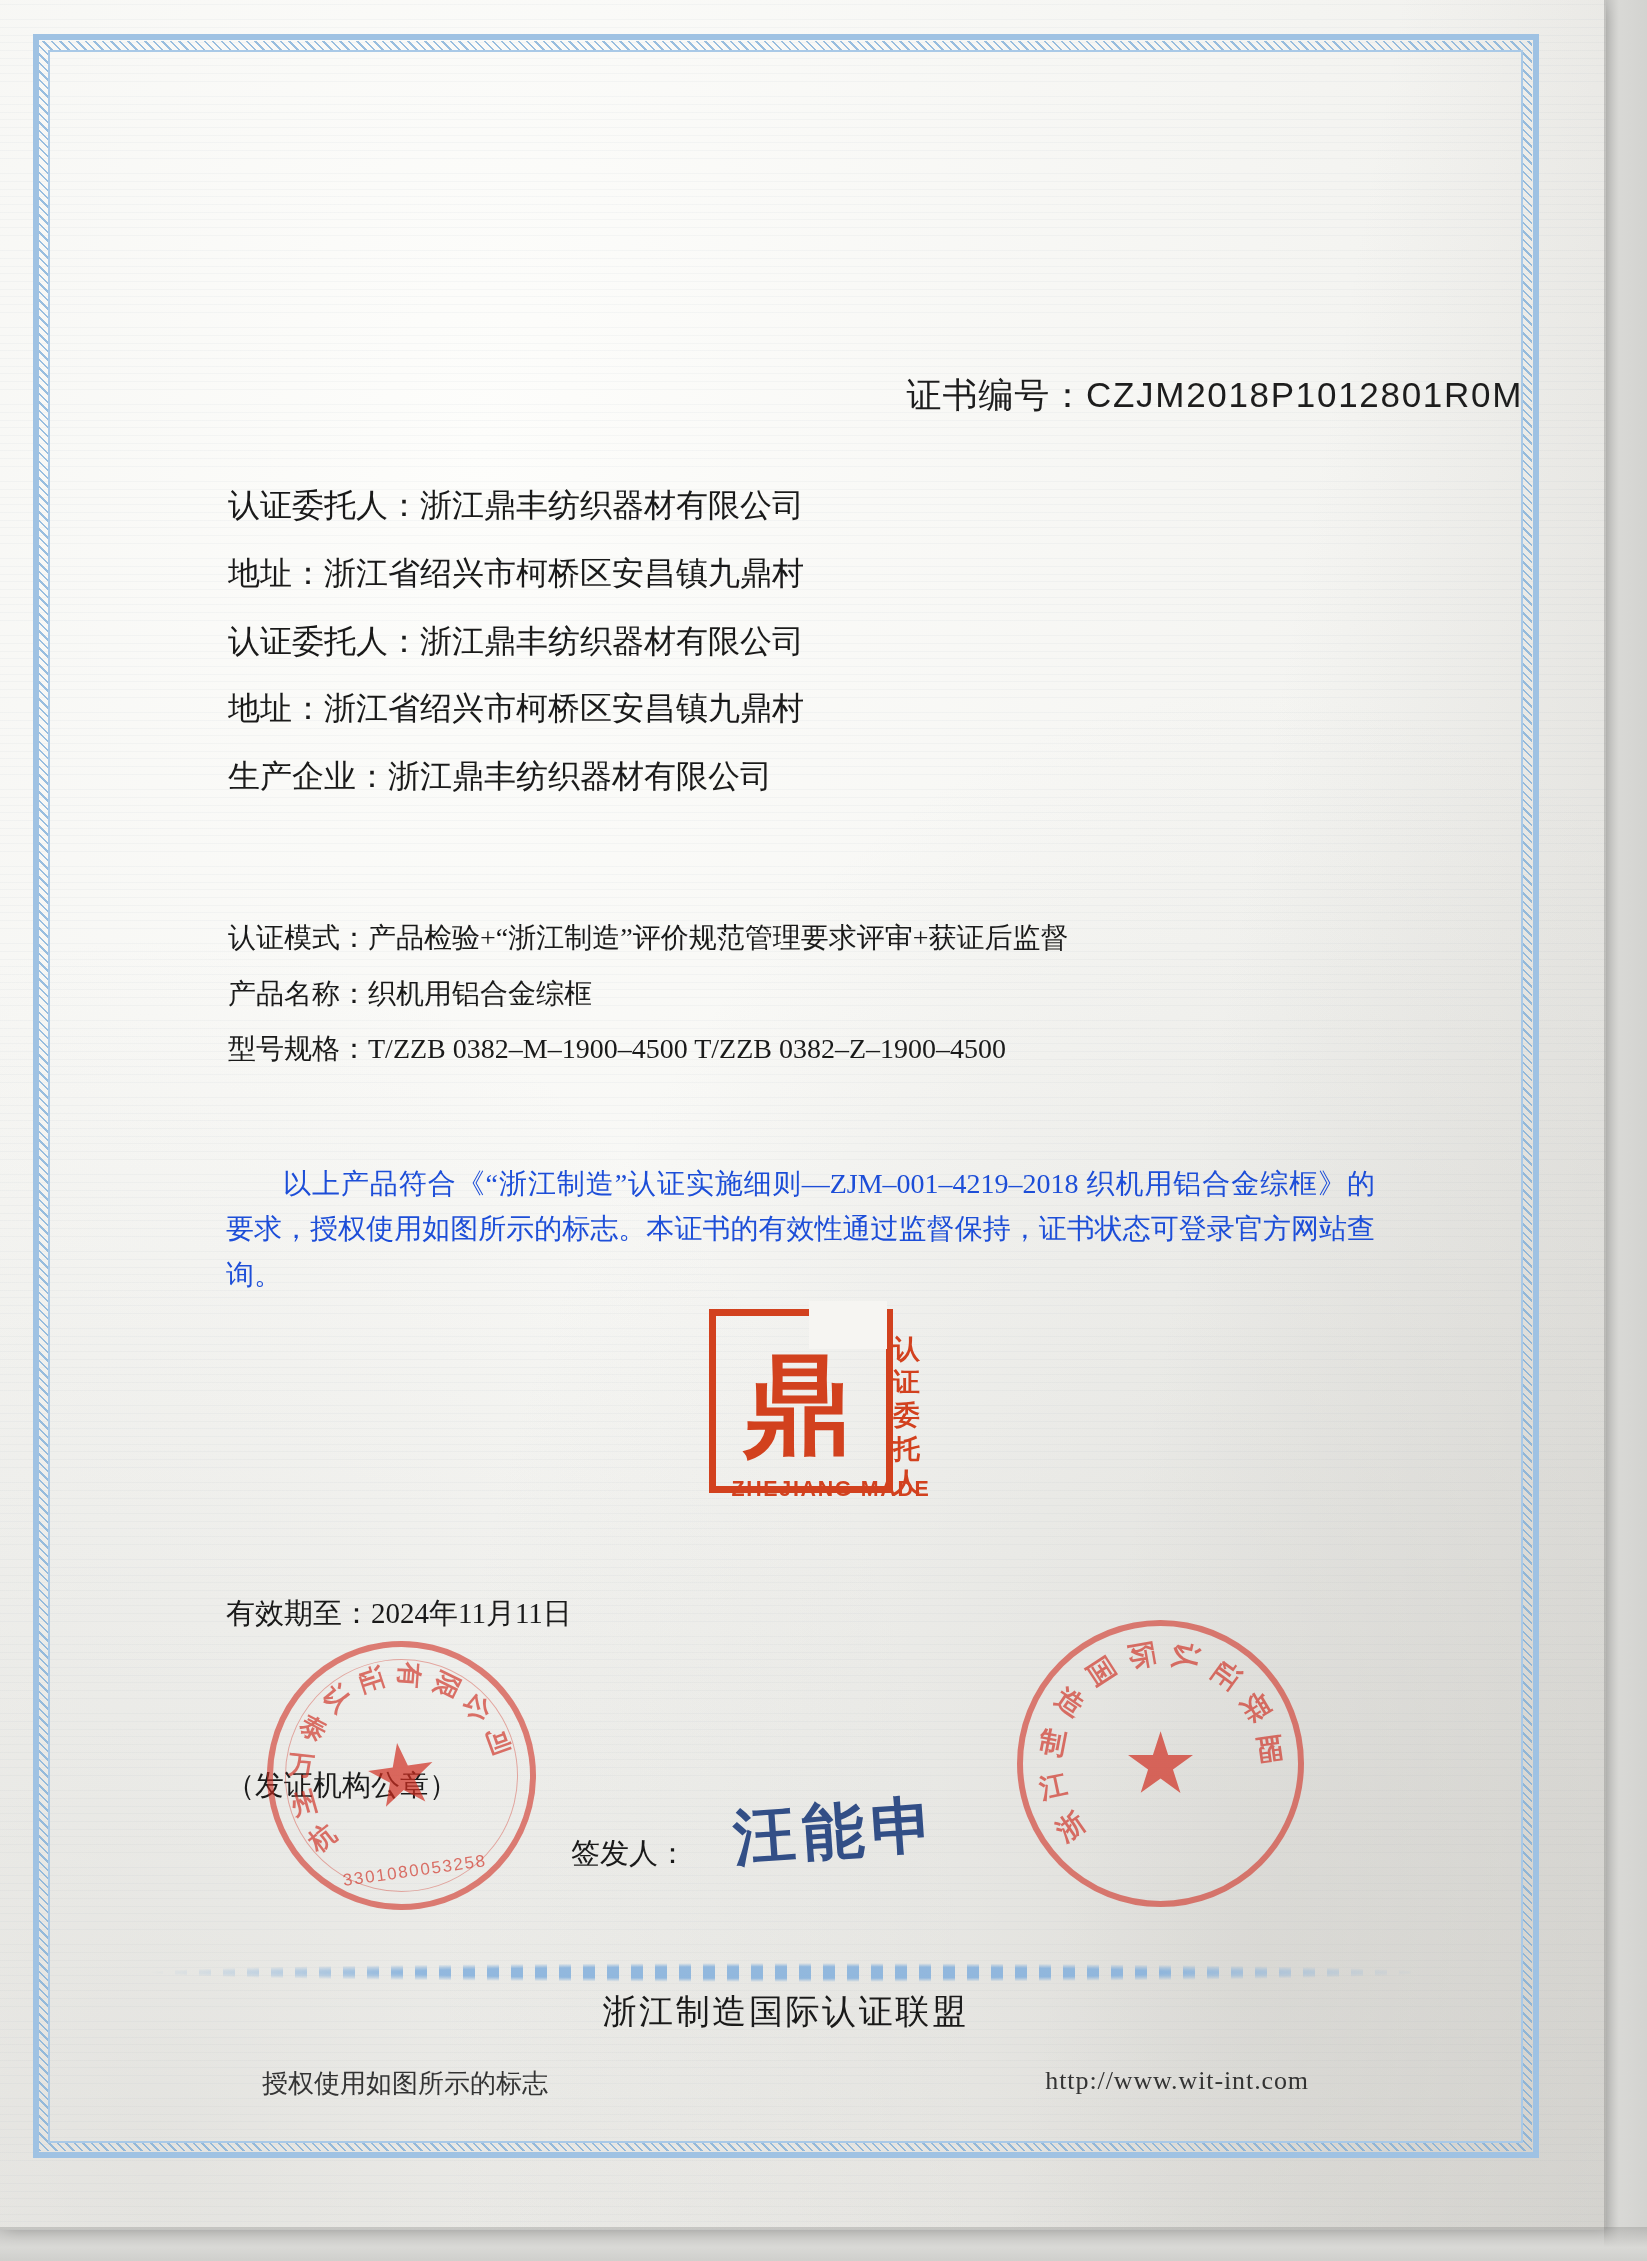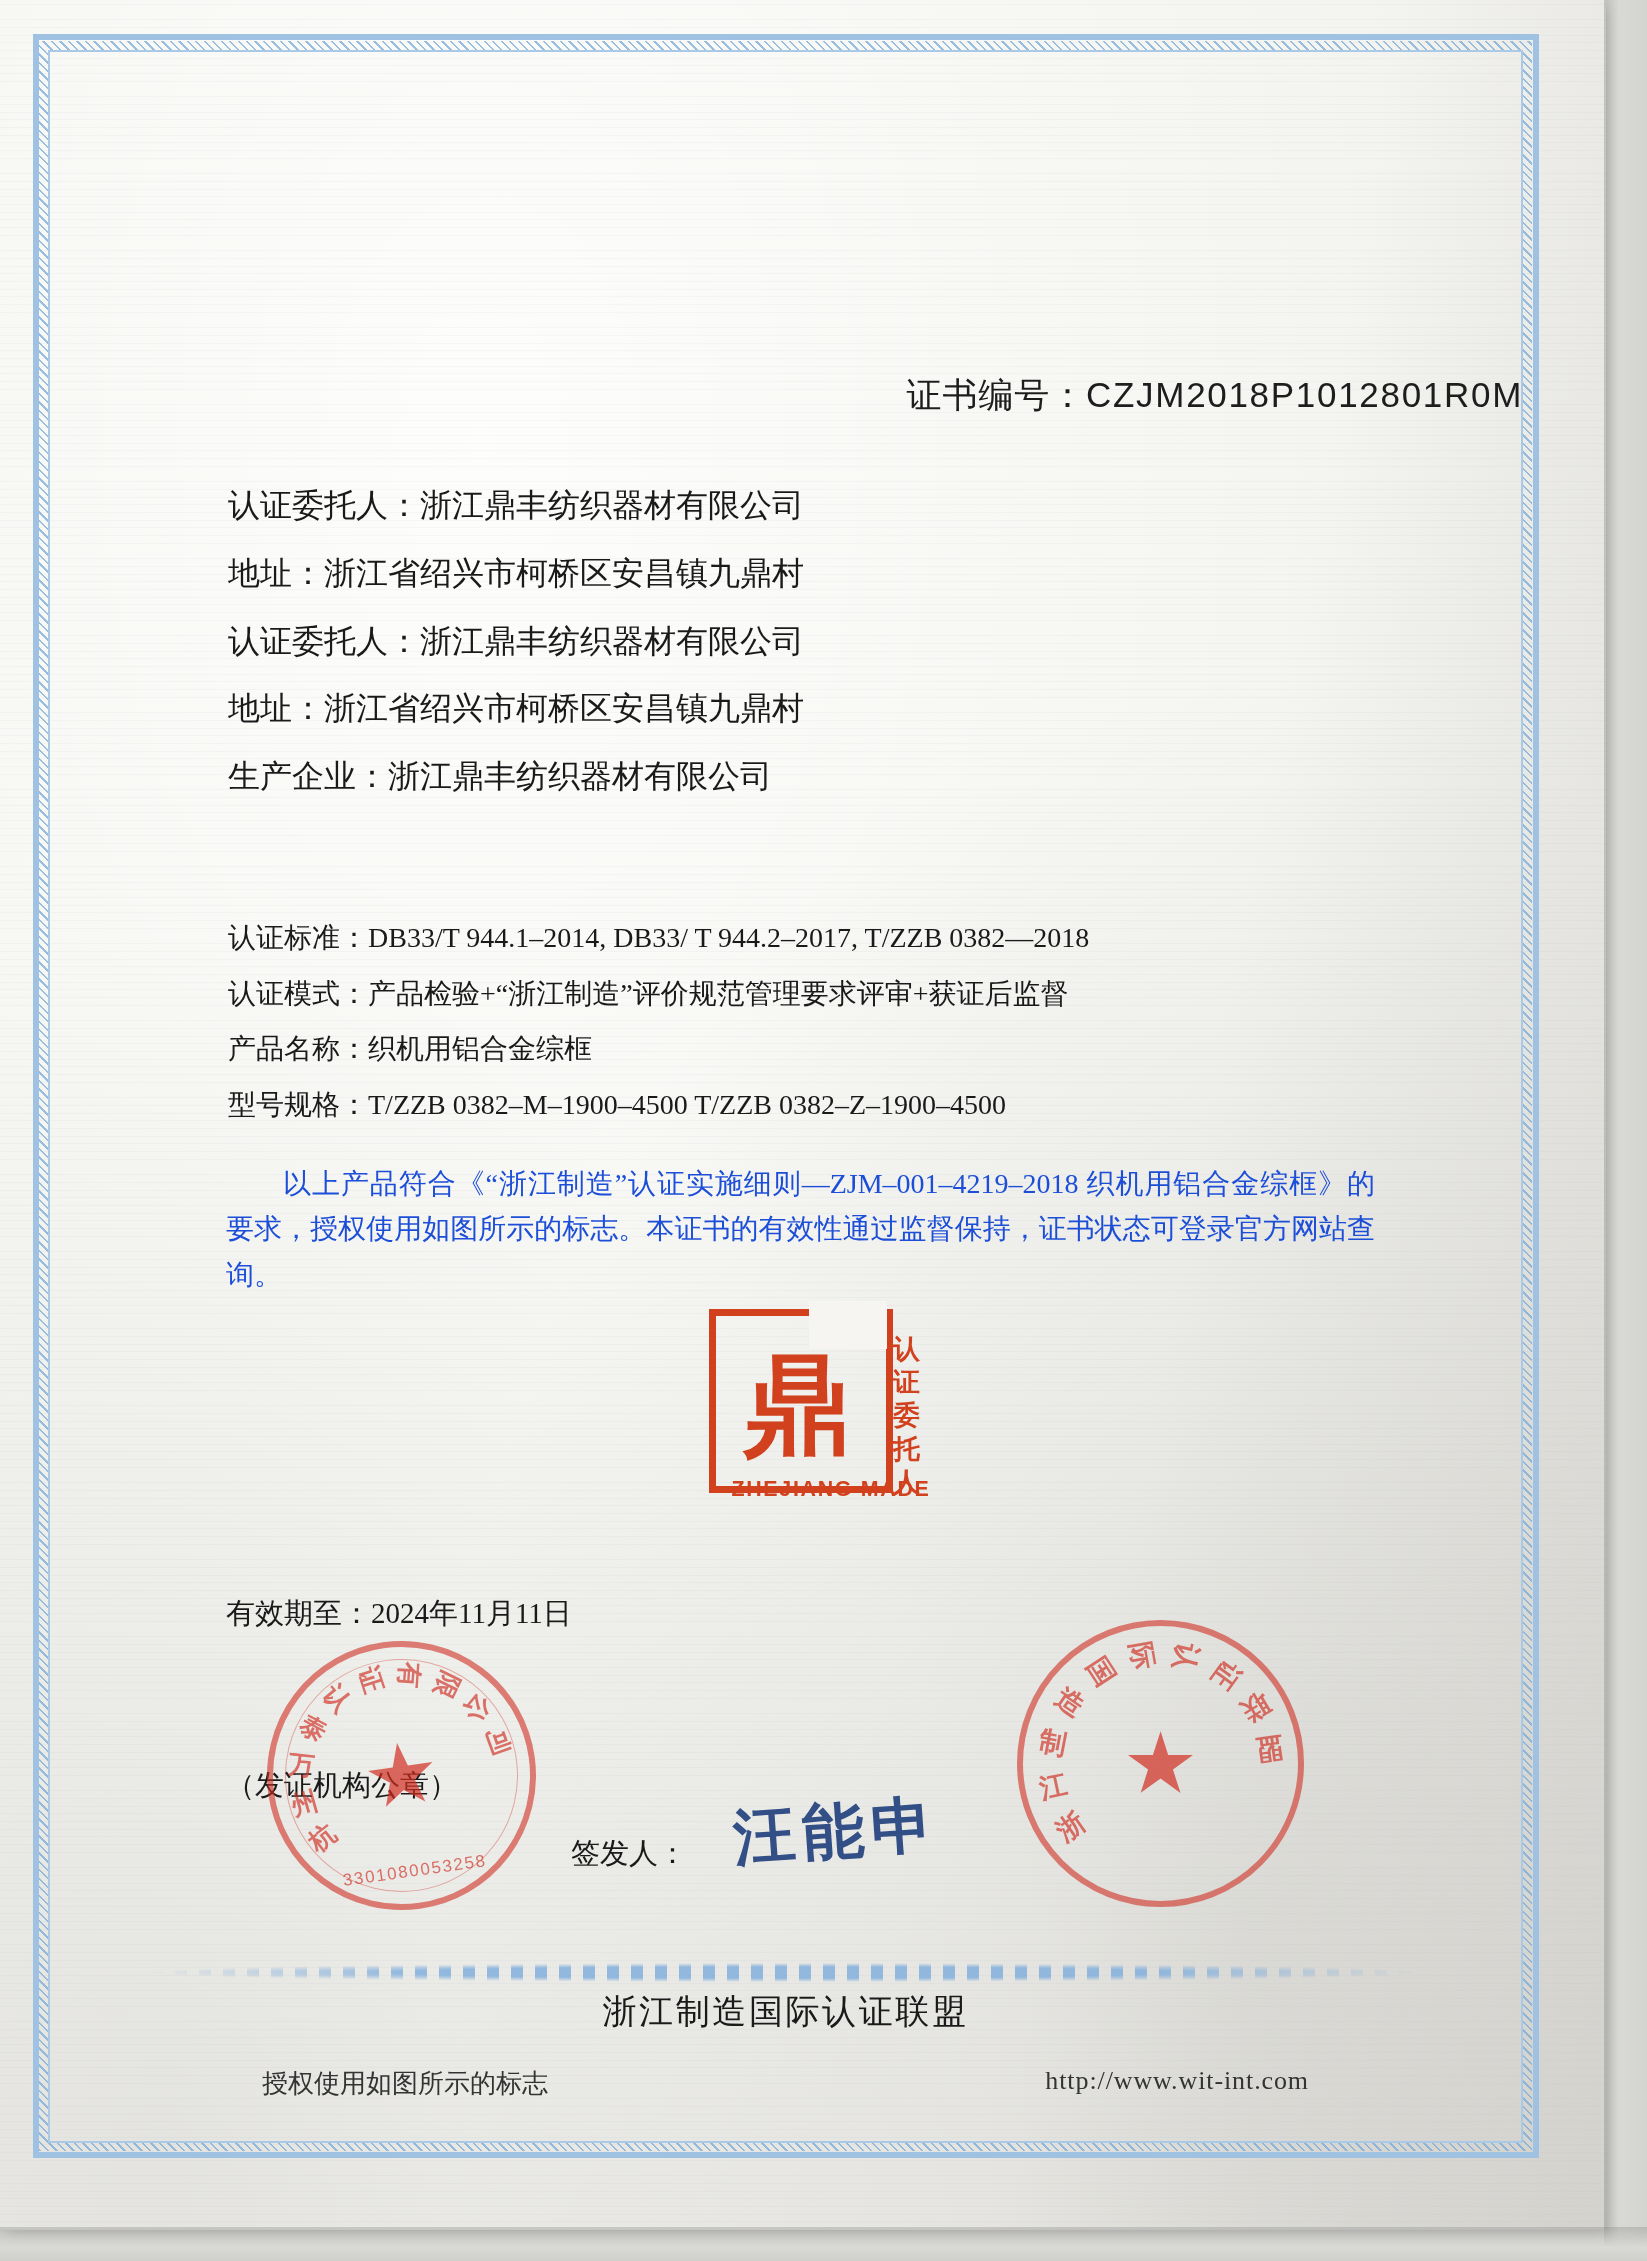--- a/index.html
+++ b/index.html
@@ -388,23 +388,20 @@
       <div class="field-row">
         <span>地址：</span><span>浙江省绍兴市柯桥区安昌镇九鼎村</span>
       </div>
       <div class="field-row">
         <span>生产企业：</span><span>浙江鼎丰纺织器材有限公司</span>
       </div>
     </div>
 
     <div class="std-block">
       <div class="std-row">
-        <span class="lbl">认证标准：</span><span class="val">DB33/T 944.1–2014, DB33/ T 944.2–2017, T/ZZB 0382—2018</span>
-      </div>
-      <div class="std-row">
         <span class="lbl">认证模式：</span><span class="val">产品检验+“浙江制造”评价规范管理要求评审+获证后监督</span>
       </div>
       <div class="std-row">
         <span class="lbl">产品名称：</span><span class="val">织机用铝合金综框</span>
       </div>
       <div class="std-row">
         <span class="lbl">型号规格：</span><span class="val">T/ZZB 0382–M–1900–4500  T/ZZB 0382–Z–1900–4500</span>
       </div>
     </div>
 

